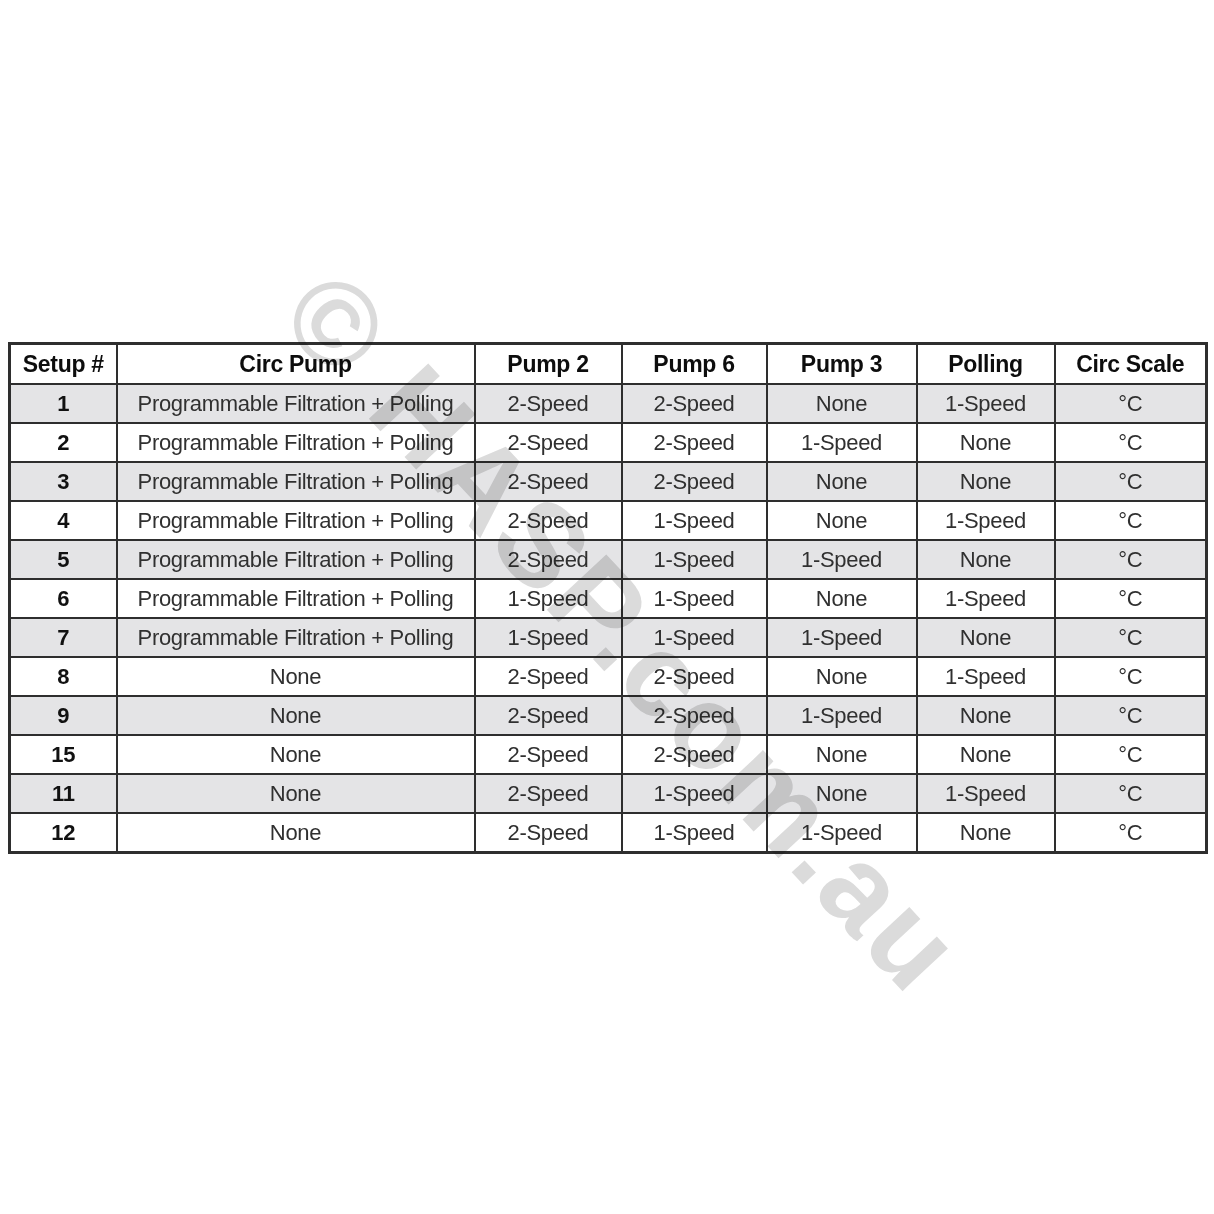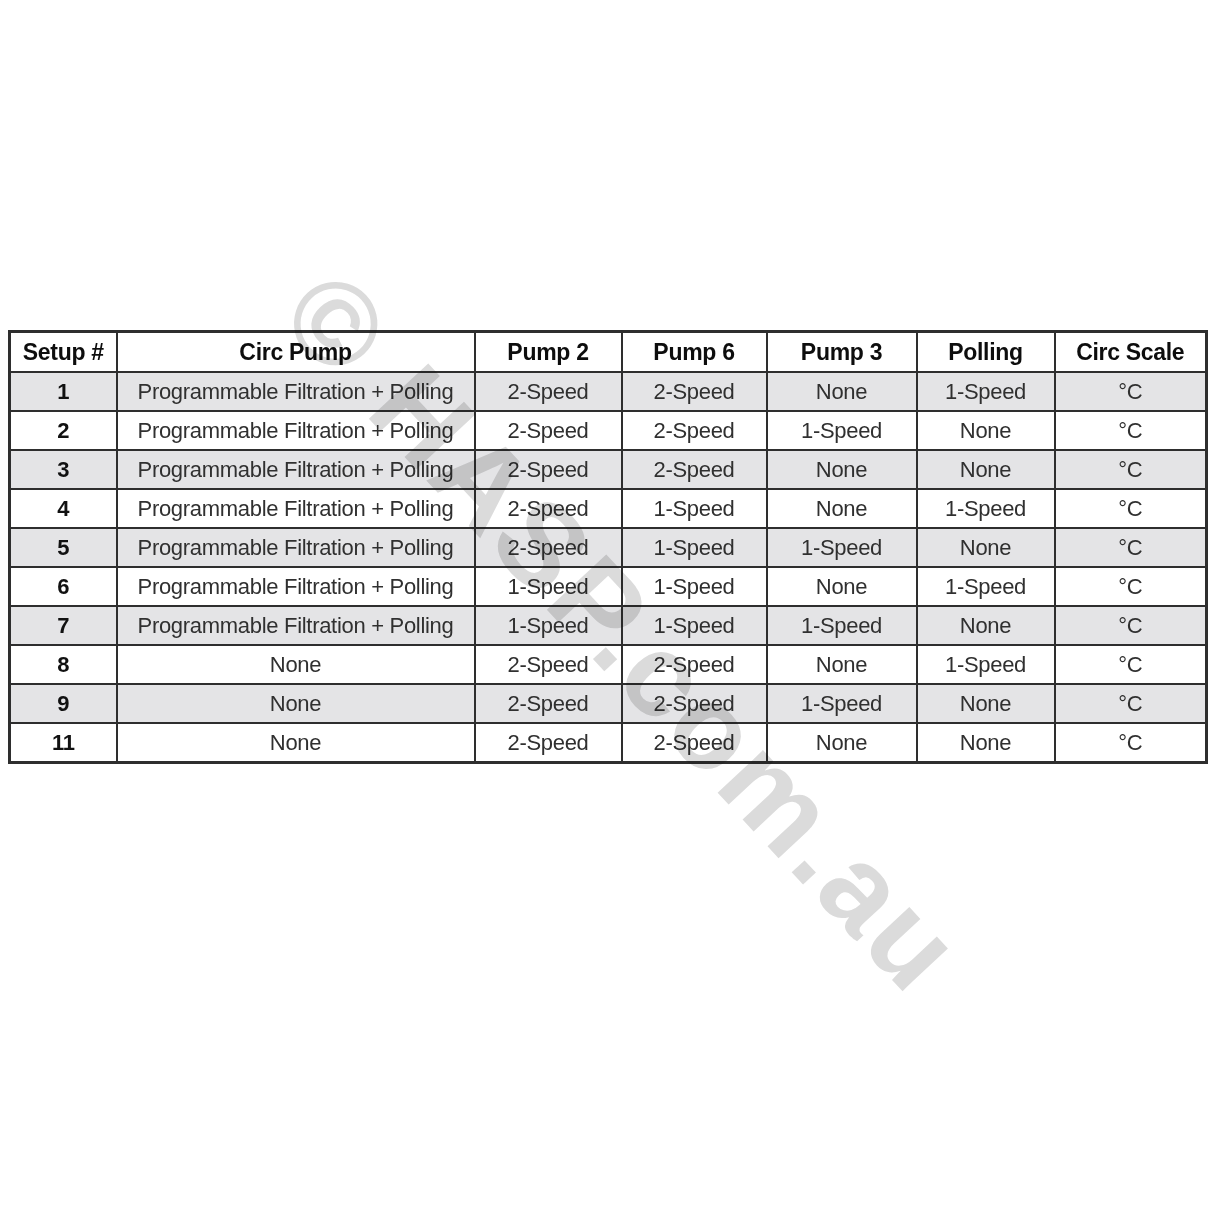--- a/index.html
+++ b/index.html
@@ -13,21 +13,21 @@
   }
   .page {
     position: relative;
     width: 1214px;
     height: 1214px;
     background: #ffffff;
   }
   table.setup-table {
     position: absolute;
     left: 8px;
-    top: 330px;
+    top: 342px;
     width: 1197px;
     border-collapse: collapse;
     table-layout: fixed;
     border: 3px solid #2e2e2e;
   }
   table.setup-table th,
   table.setup-table td {
     border: 2px solid #2e2e2e;
     text-align: center;
     vertical-align: middle;
@@ -190,26 +190,44 @@
           <td class="setup-num">9</td>
           <td>None</td>
           <td>2-Speed</td>
           <td>2-Speed</td>
           <td>1-Speed</td>
           <td>None</td>
           <td>°C</td>
         </tr>
 
         <tr>
+          <td class="setup-num">15</td>
+          <td>None</td>
+          <td>2-Speed</td>
+          <td>2-Speed</td>
+          <td>None</td>
+          <td>None</td>
+          <td>°C</td>
+        </tr>
+
+        <tr>
           <td class="setup-num">11</td>
           <td>None</td>
           <td>2-Speed</td>
-          <td>2-Speed</td>
-          <td>None</td>
-          <td>None</td>
-          <td>°C</td>
-        </tr>
-
-
+          <td>1-Speed</td>
+          <td>None</td>
+          <td>1-Speed</td>
+          <td>°C</td>
+        </tr>
+
+        <tr>
+          <td class="setup-num">12</td>
+          <td>None</td>
+          <td>2-Speed</td>
+          <td>1-Speed</td>
+          <td>1-Speed</td>
+          <td>None</td>
+          <td>°C</td>
+        </tr>
       </tbody>
   </table>
 
 </div>
 
 </body></html>

